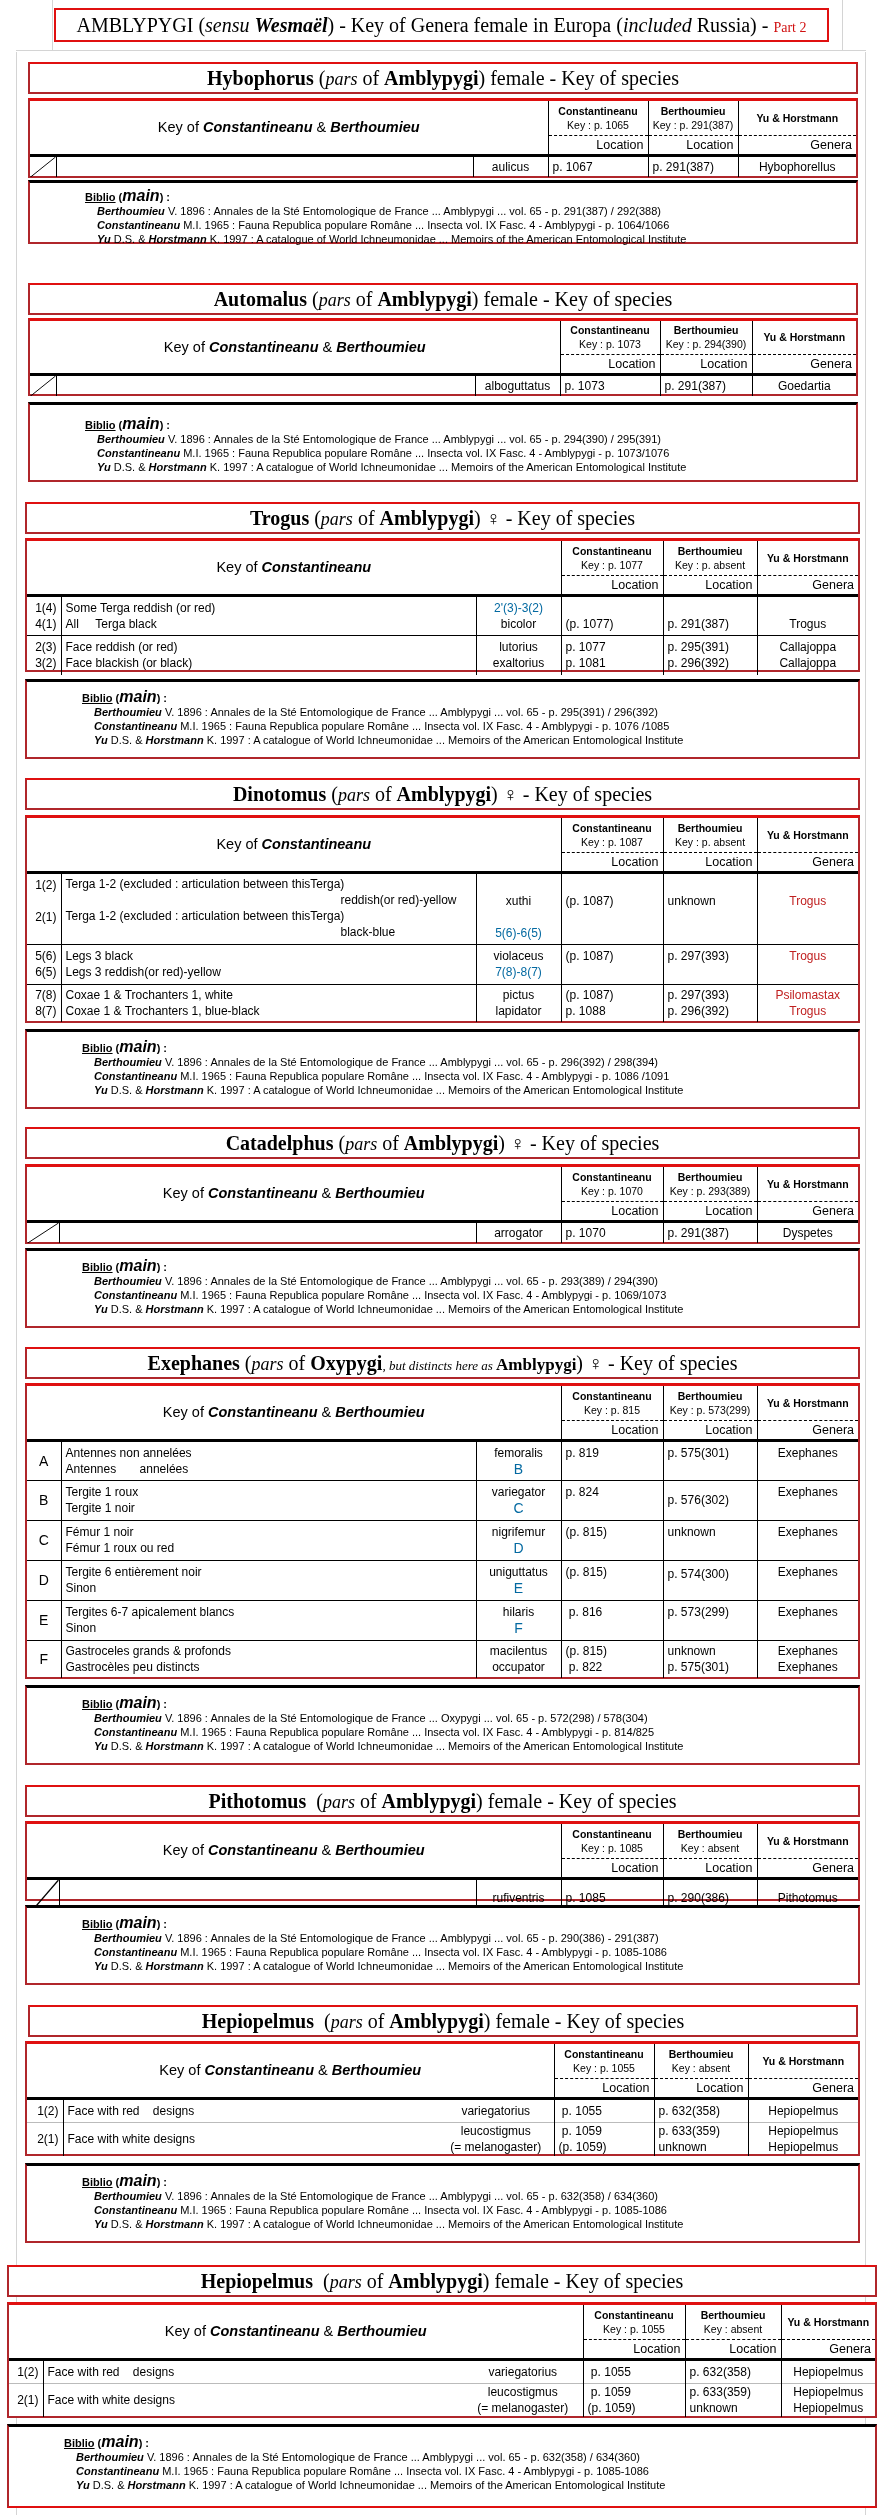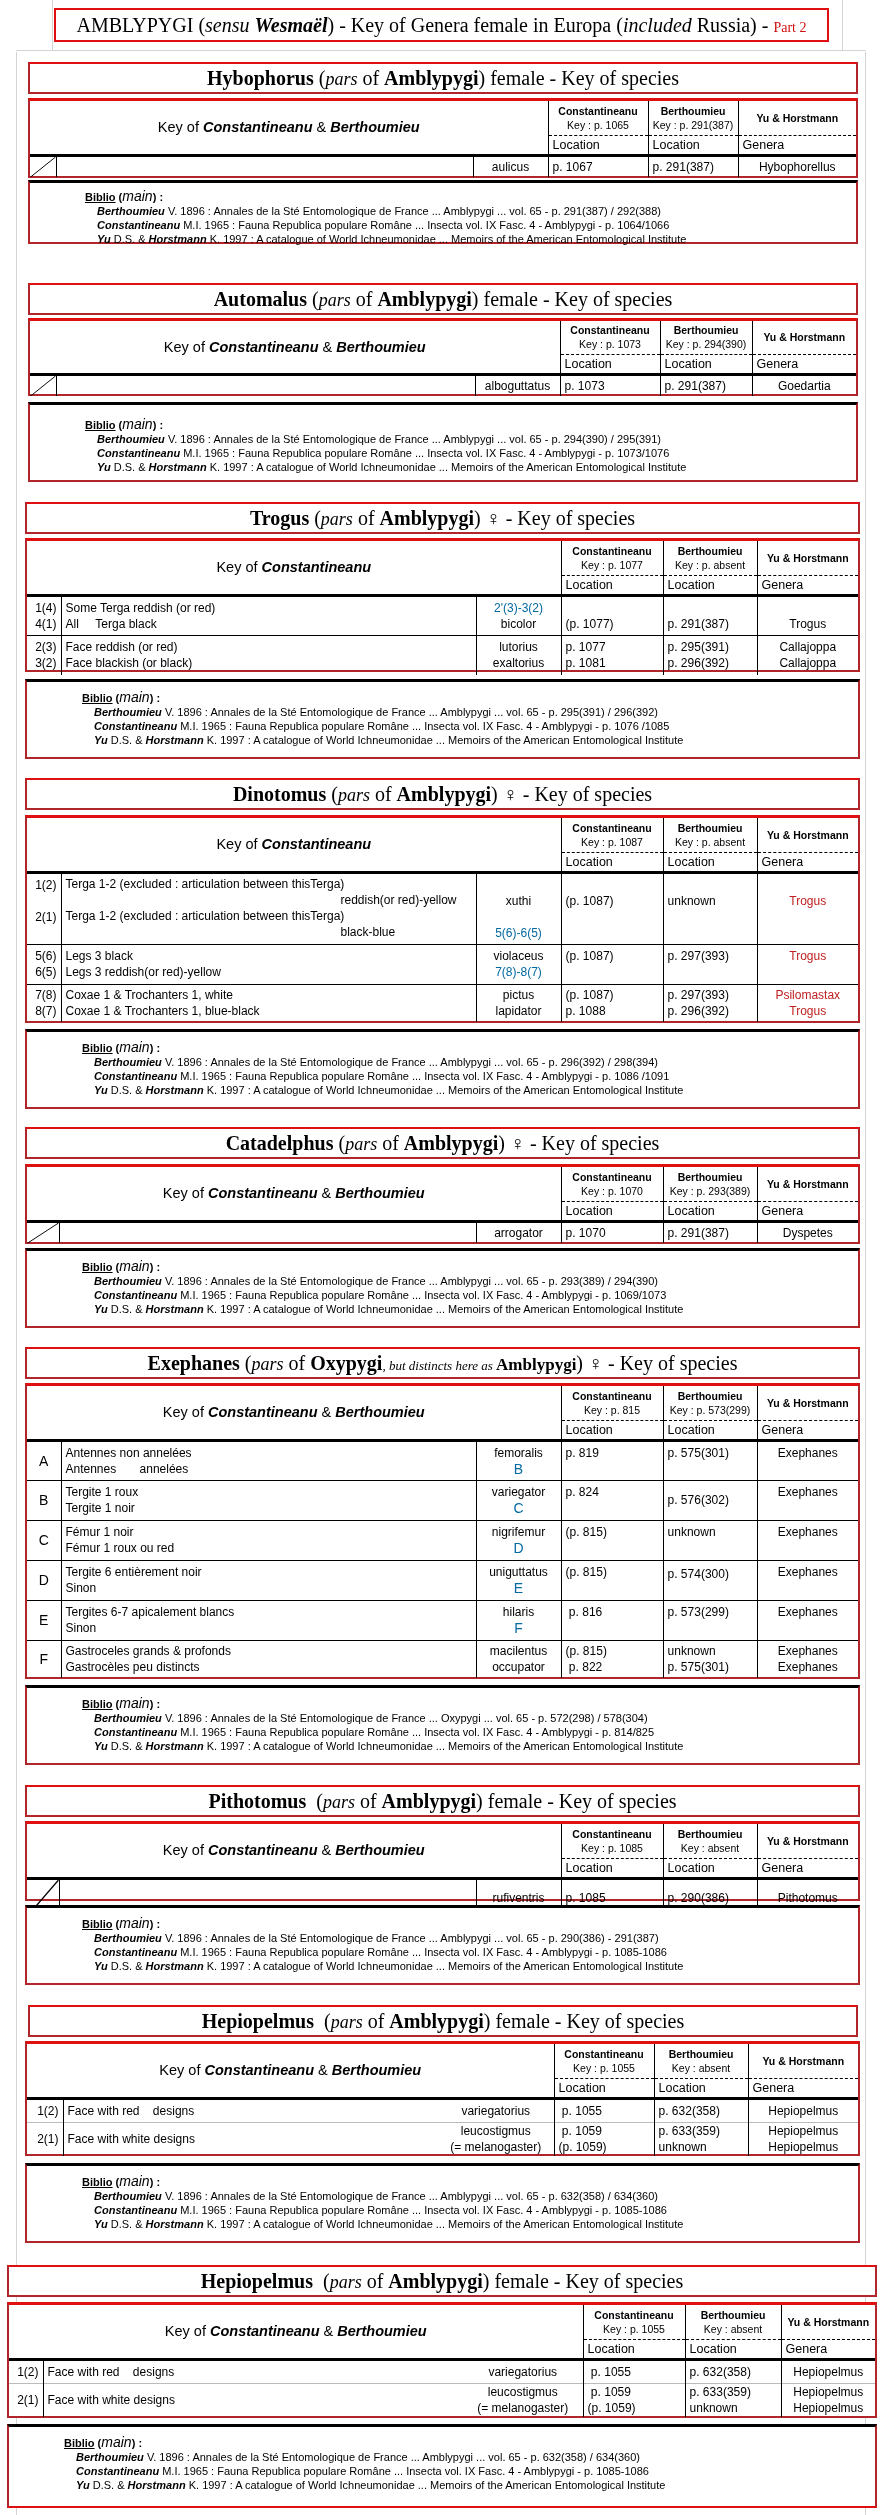--- a/index.html
+++ b/index.html
@@ -15,39 +15,39 @@
   .sec-title i { font-size: 18px; }
   .sec-title .small { font-size: 13px; font-style: italic; }
   .sec-title .sb { font-size: 17px; font-weight: bold; }
 
   .key-table { position: absolute; border: 2px solid #b0262b; border-top: 3px solid #e01010; background: #fff; }
   .key-table table { border-collapse: collapse; width: 100%; table-layout: fixed; }
   .key-table td { font-size: 12px; padding: 0 4px; color: #000; vertical-align: middle; font-family: "Liberation Sans", sans-serif; }
   .hd-key { font-size: 14.5px !important; text-align: center; }
   .hd-col { text-align: center; font-size: 10.5px !important; line-height: 14px; border-left: 1.5px solid #000; border-bottom: 1px dashed #000; }
   .hd-col b { font-size: 10.5px; }
-  .hd-sub { text-align: left; font-size: 12.5px !important; border-left: 1.5px solid #000; margin-left: 40px; }
+  .hd-sub { text-align: right; font-size: 12.5px !important; border-left: 1.5px solid #000; margin-left: 40px; }
   .thick-top td { border-top: 3px solid #000; }
   .row-sep td { border-top: 1.5px solid #000; }
   .light-sep td { border-top: 1px solid #bbb; }
   .c-num { color: #c02020; text-align: right; border-right: 1px solid #000; white-space: nowrap; }
   .c-letter { color: #c02020; text-align: center; border-right: 1px solid #000; font-size: 14px !important; }
   .c-desc { line-height: 16px; }
   .c-sp { text-align: center; color: #1a1aa0; border-left: 1px solid #000; line-height: 16px; }
   .c-sp .red { color: #0369a1; }
   .c-loc { border-left: 1.5px solid #000; line-height: 16px; }
   .c-gen { border-left: 1.5px solid #000; text-align: center; line-height: 16px; }
   .c-gen.red { color: #c02020; }
   .c-diag { border-right: 1px solid #000; position: relative; }
   .diag { position: absolute; left: 0; top: 0; width: 100%; height: 100%; }
 
   .biblio { position: absolute; border: 2px solid #b0262b; border-top: 3px solid #000; background: #fff; padding: 6px 0 0 0; font-size: 11px; line-height: 14px; color: #000; }
   .biblio .bt { margin-left: 55px; font-weight: bold; }
   .biblio .bt u { font-weight: bold; }
-  .biblio .bt i { font-weight: normal; font-size: 14px; }
+  .biblio .bt i { font-weight: bold; font-size: 16px; }
   .biblio .line { margin-left: 67px; white-space: nowrap; }
   .biblio .line b i, .biblio .line i b { font-weight: bold; font-style: italic; }
 </style>
 </head>
 <body>
 
 <div class="gridline-v" style="left:16px;top:52px;height:2463px;"></div>
 <div class="gridline-v" style="left:865px;top:52px;height:2463px;"></div>
 <div class="gridline-v" style="left:52px;top:0;height:50px;"></div>
 <div class="gridline-v" style="left:842px;top:0;height:50px;"></div>

